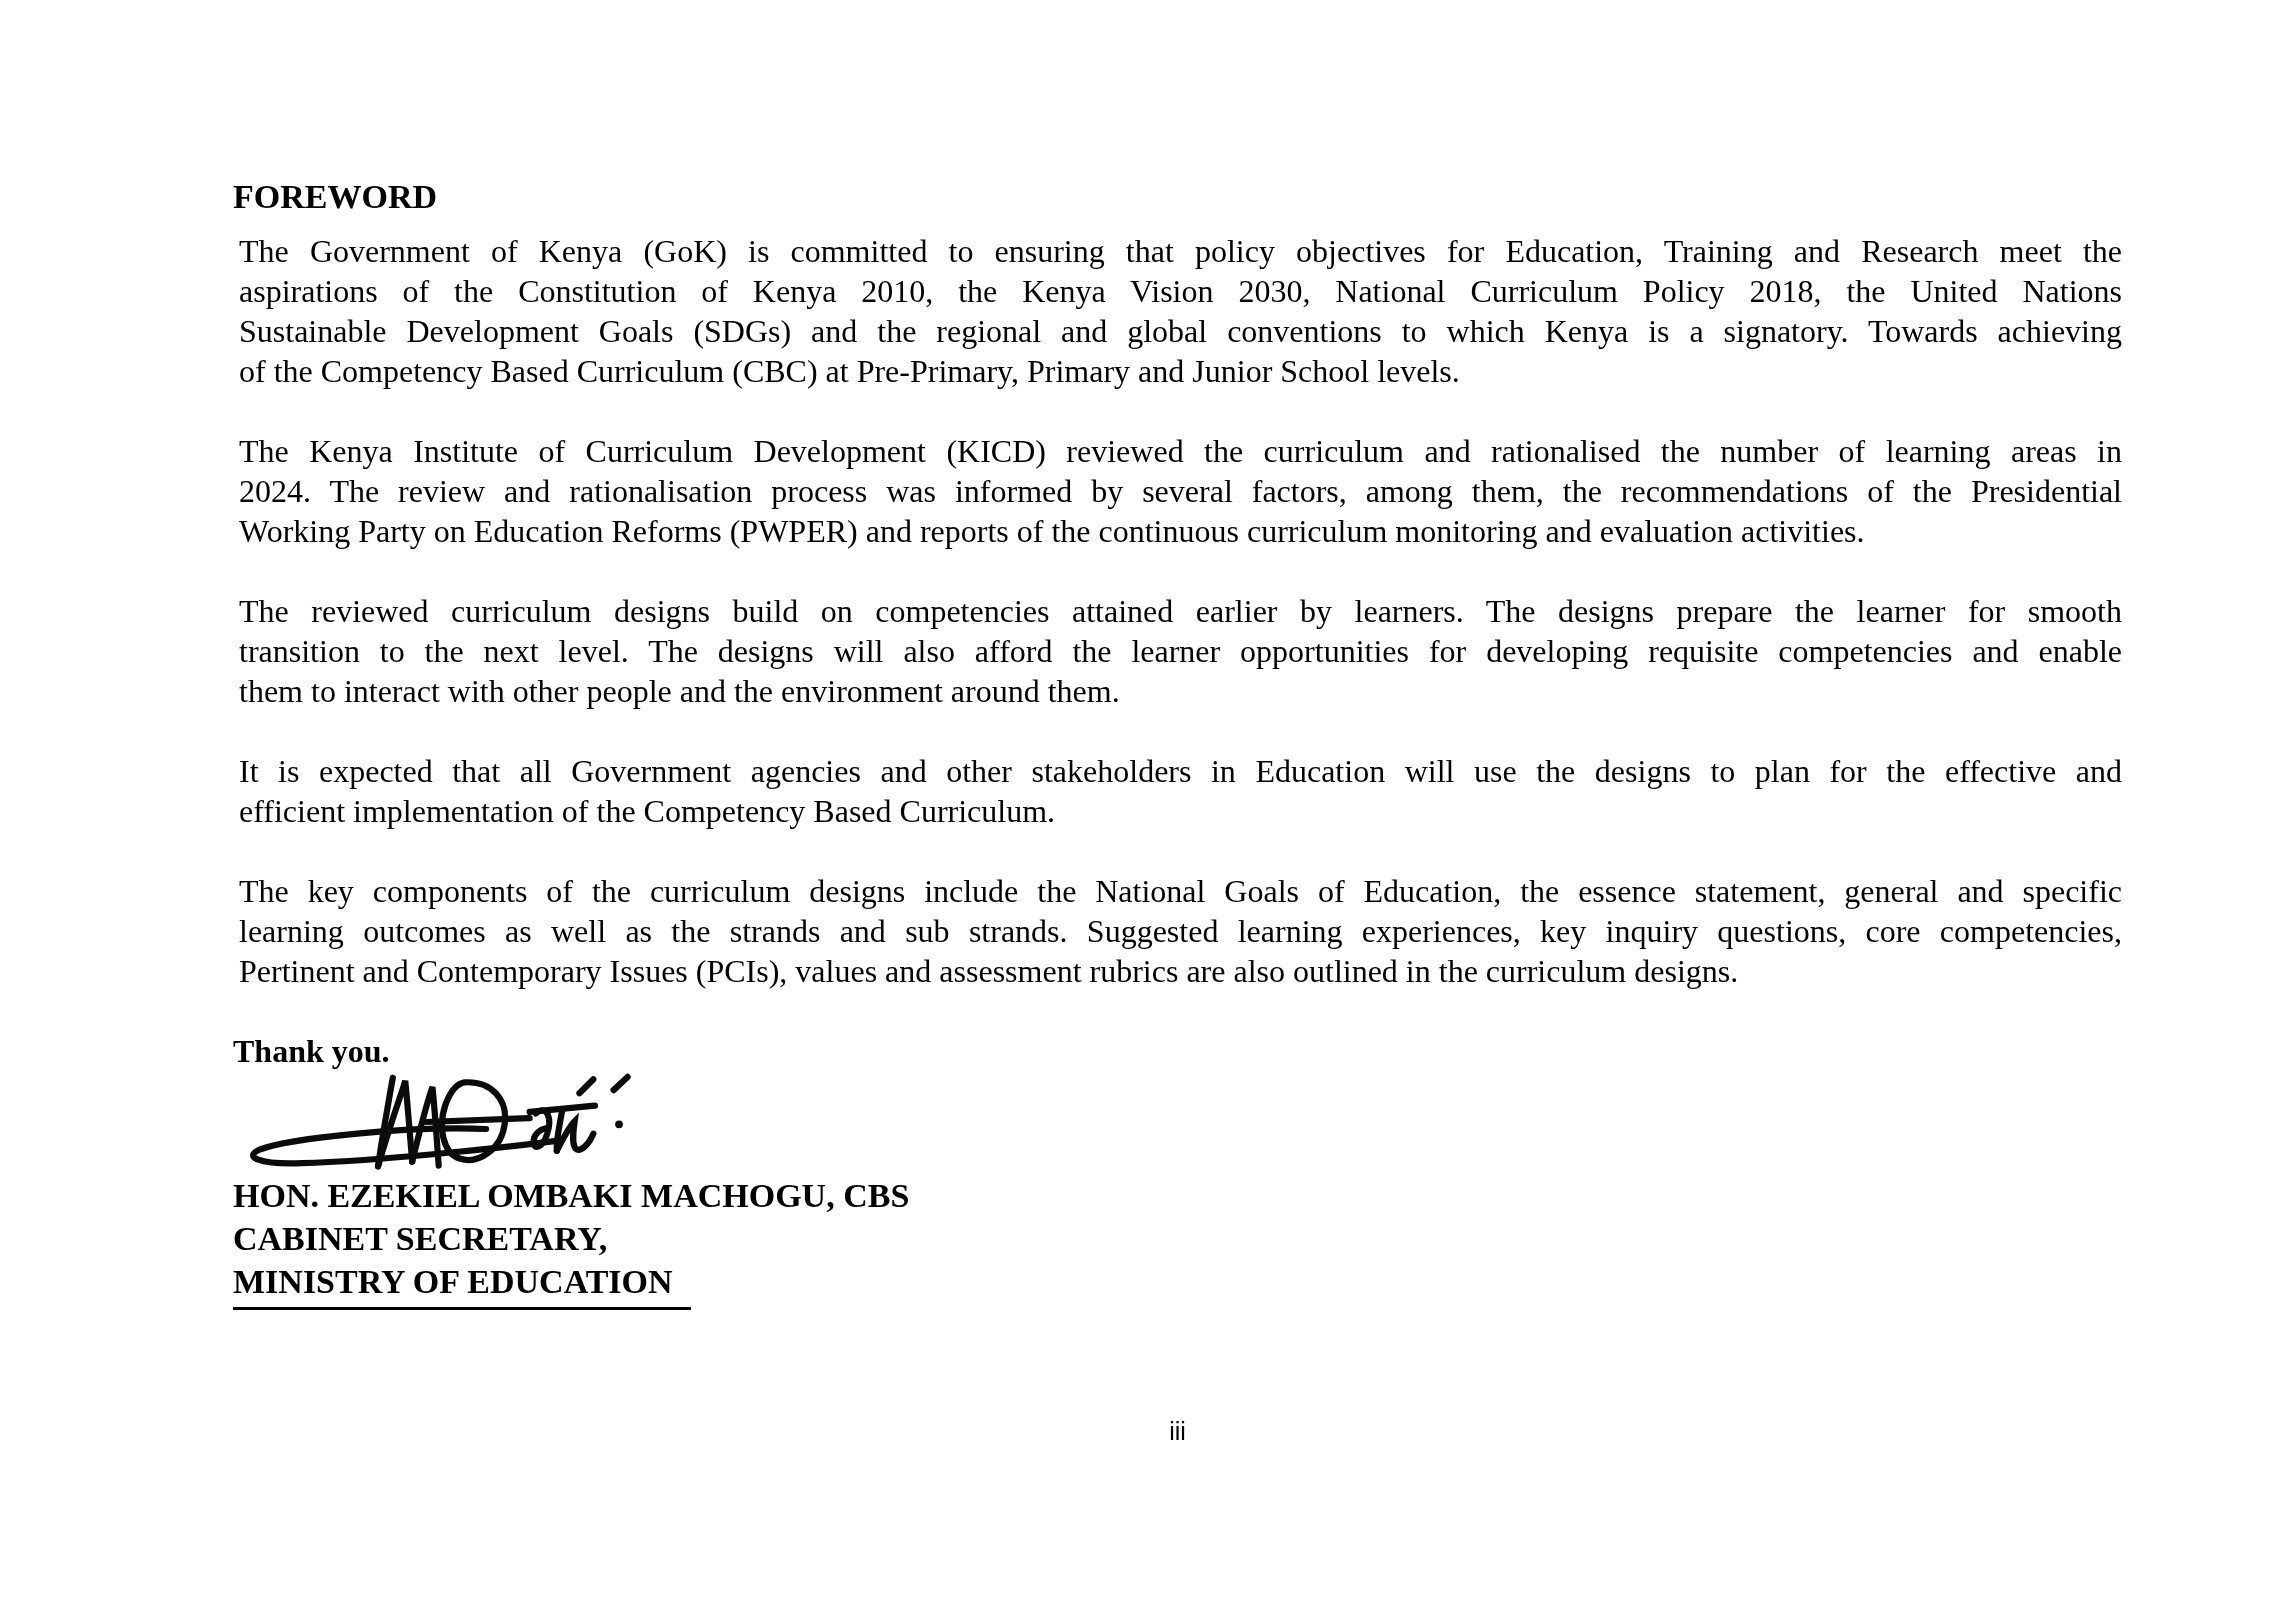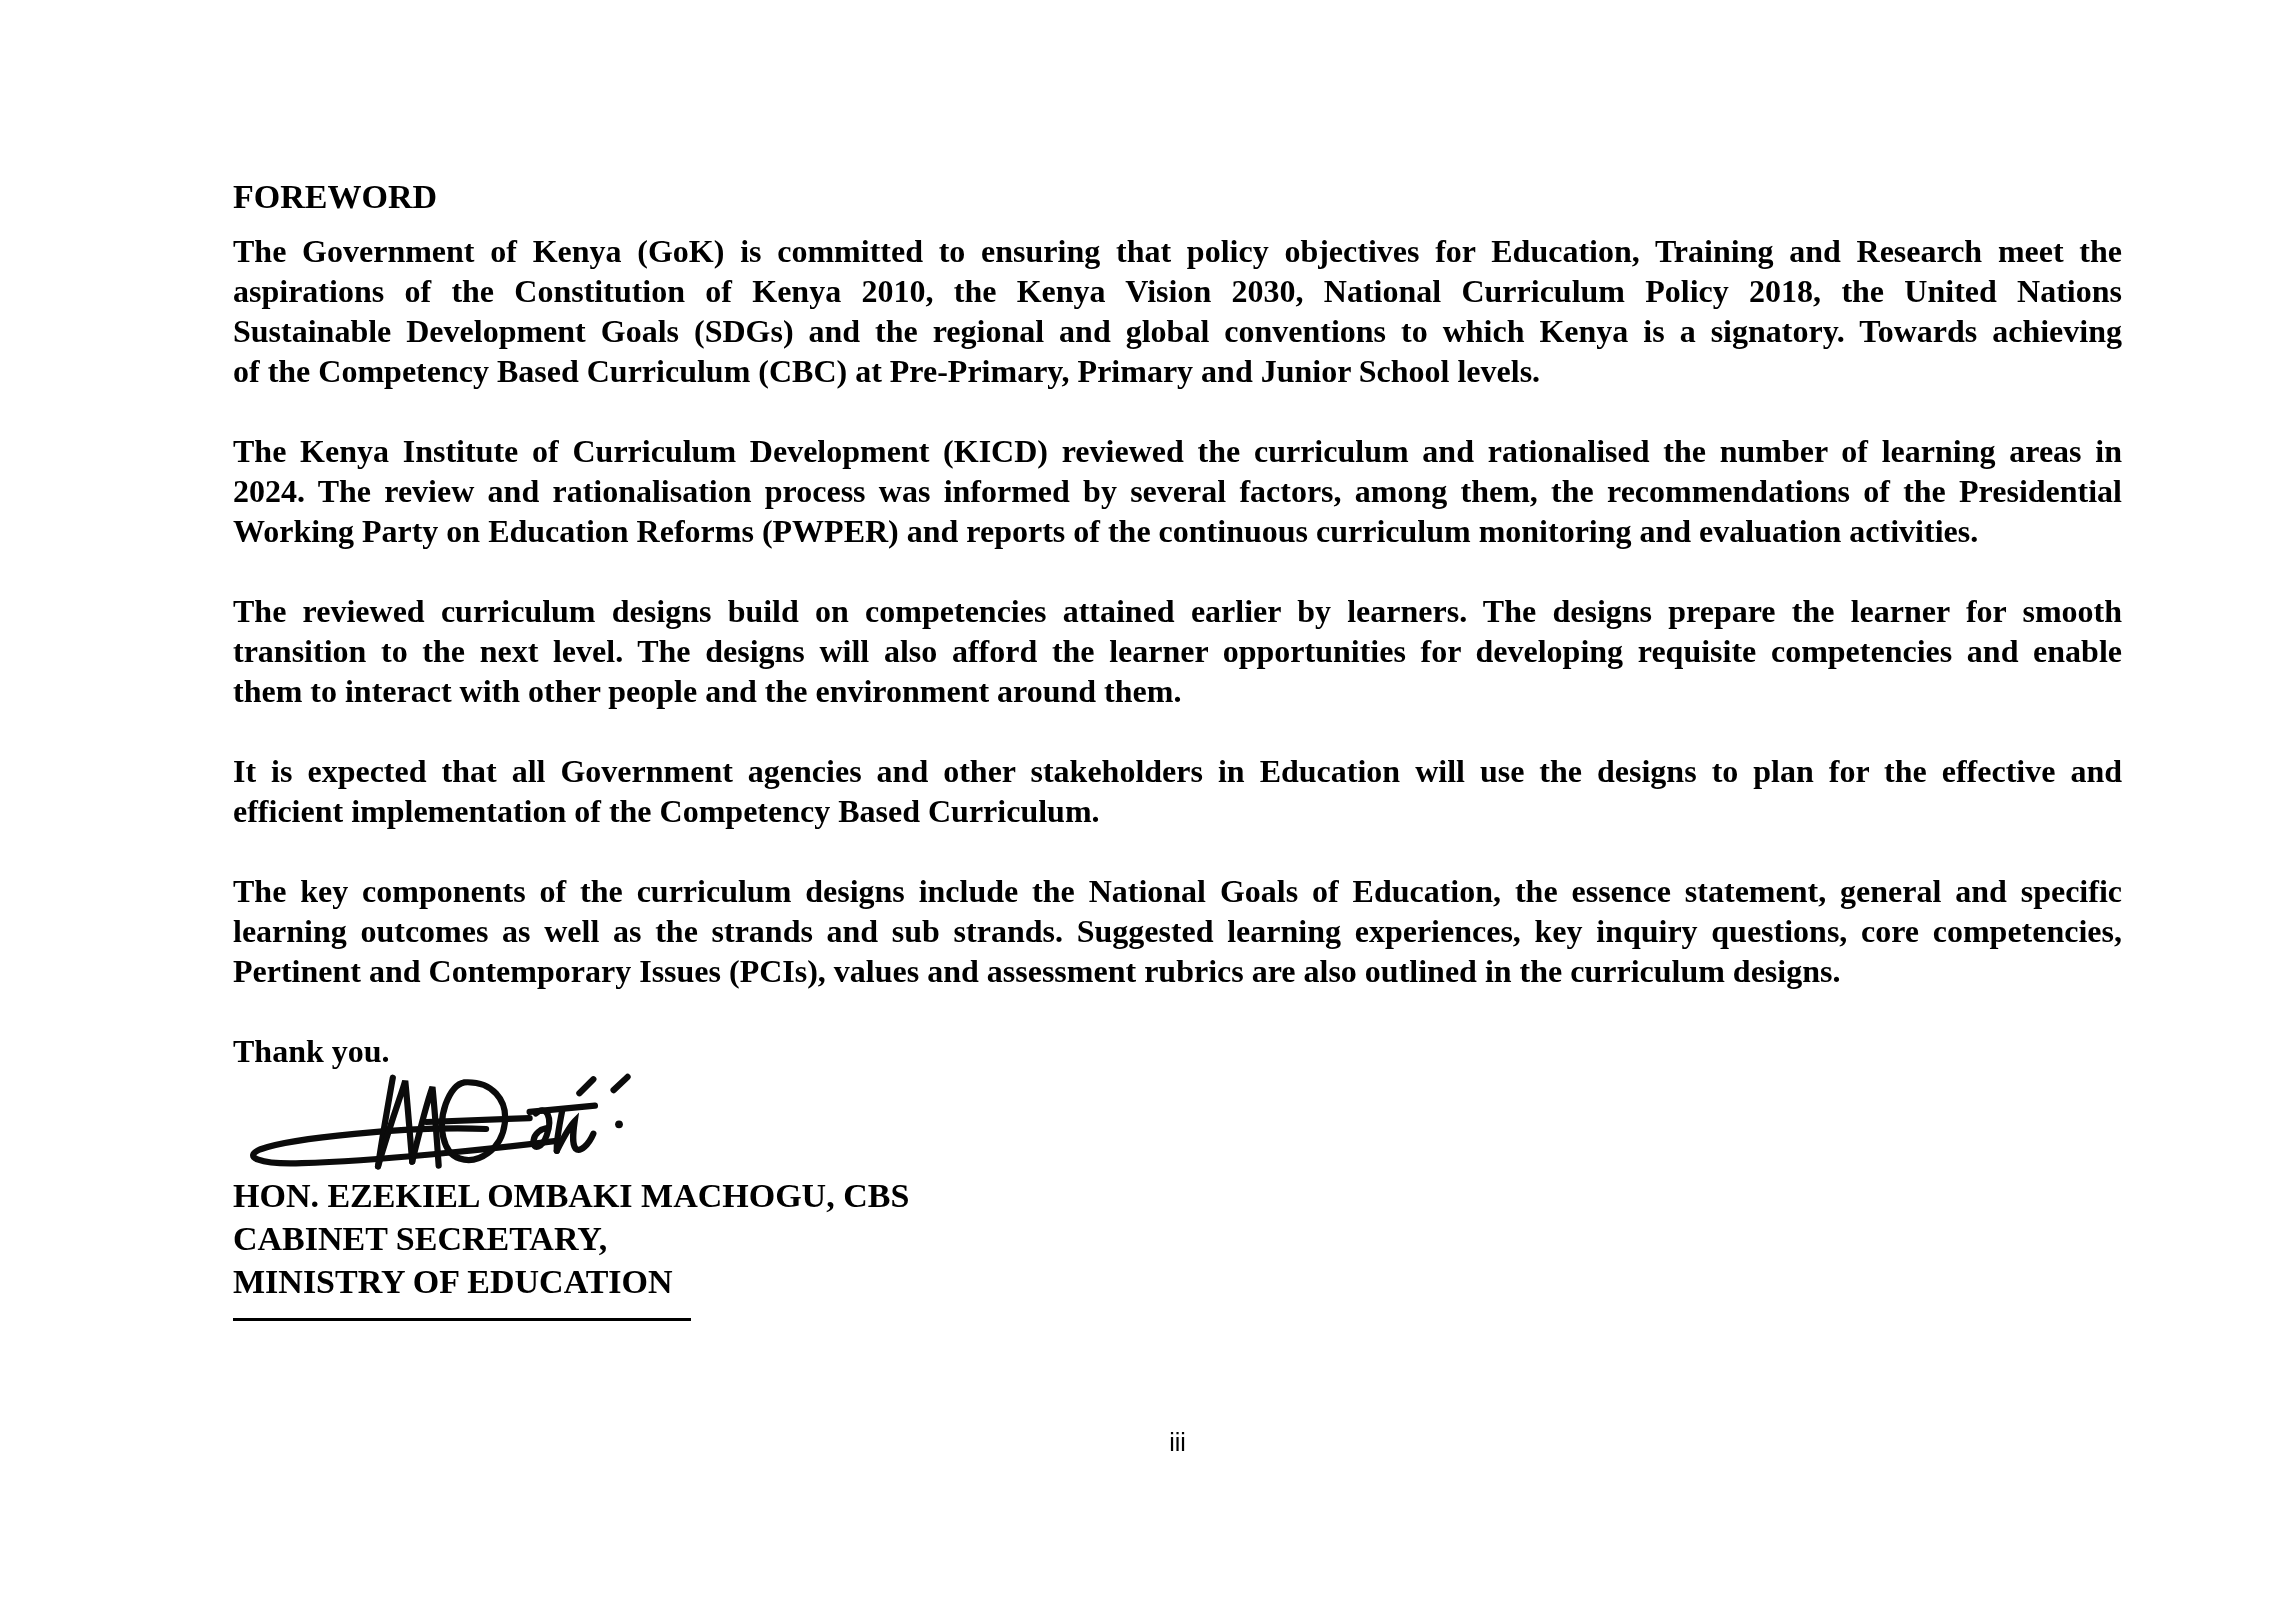--- a/index.html
+++ b/index.html
@@ -24,24 +24,23 @@
     top: 177px;
     width: 1889px;
   }
   .heading {
     font-size: 34px;
     line-height: 40px;
     font-weight: bold;
     margin: 0;
   }
   .para {
-    margin: 40px 0 0 0;
+    margin: 40px 0 0 6px;
     font-size: 32px;
     line-height: 40px;
-    font-weight: bold;
   }
   .para.first { margin-top: 14px; }
   .para .line {
     text-align: justify;
     text-align-last: justify;
     white-space: nowrap;
   }
   .para .line.last {
     text-align-last: left;
     white-space: normal;
@@ -63,21 +62,21 @@
   }
   .sigblock {
     font-size: 34px;
     line-height: 43px;
     font-weight: bold;
   }
   .underlined {
     display: inline-block;
     border-bottom: 3.9px solid #000000;
     padding-right: 18.7px;
-    padding-bottom: 15px;
+    padding-bottom: 4px;
   }
   .pagenum {
     margin-top: 107px;
     text-align: center;
     font-family: "Liberation Sans", sans-serif;
     font-size: 25px;
     line-height: 28px;
   }
 </style>
 </head>

